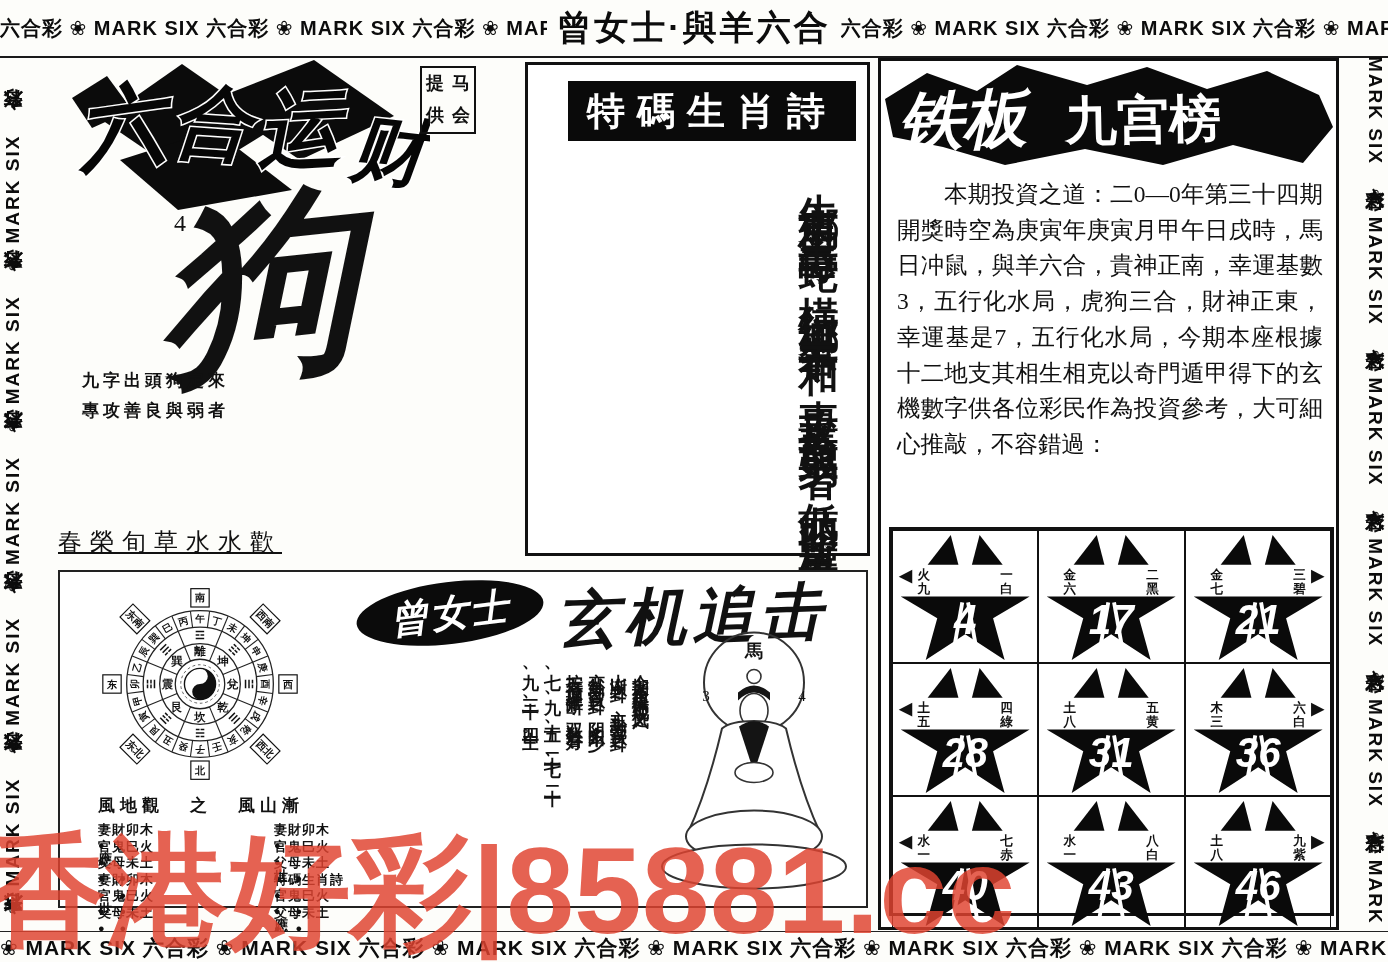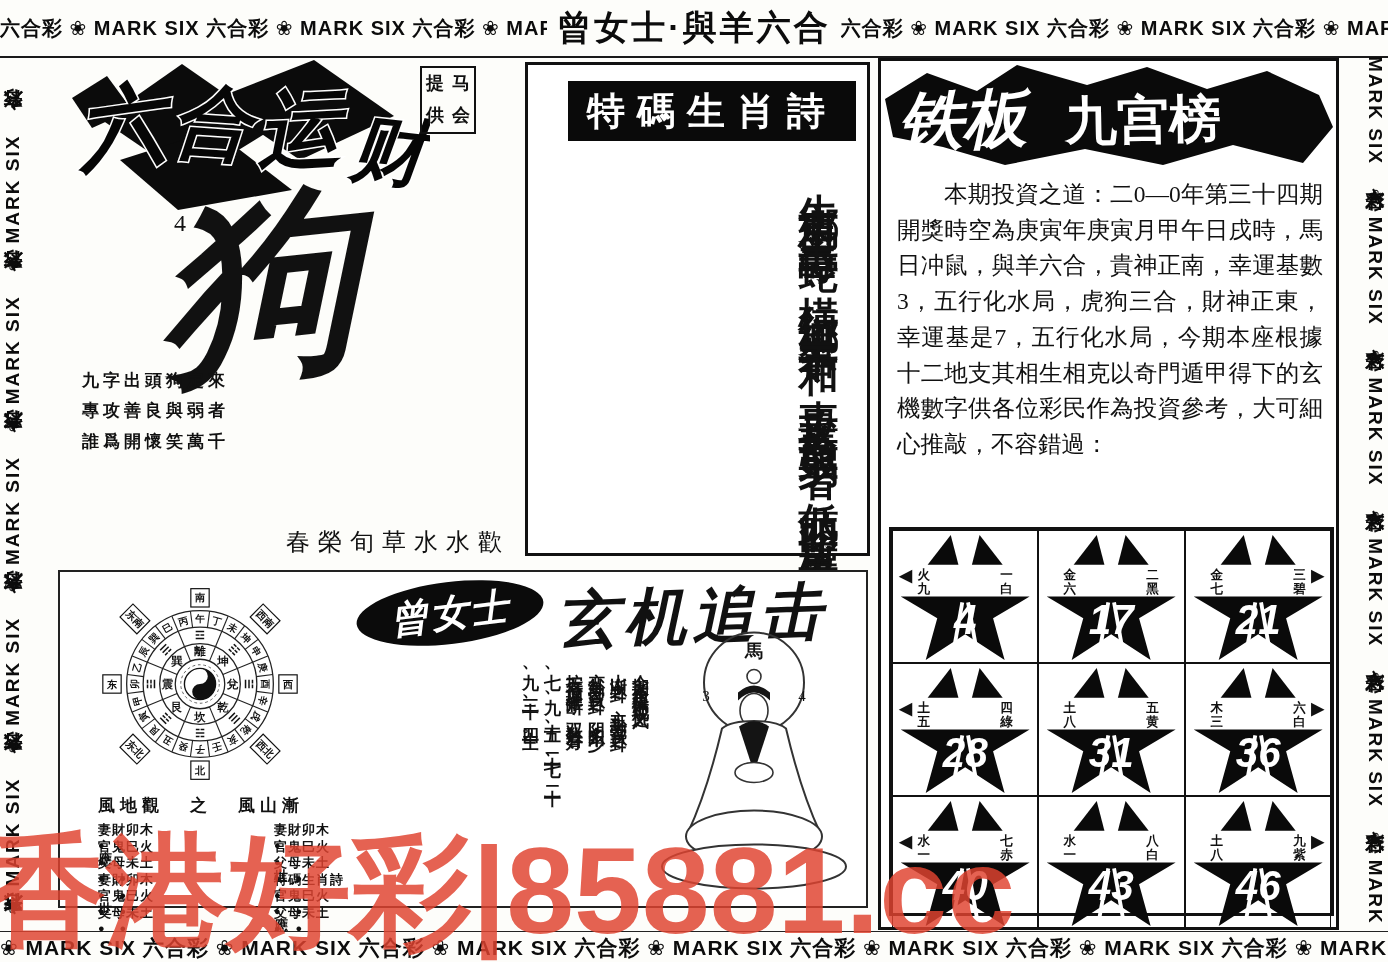--- a/index.html
+++ b/index.html
@@ -18,21 +18,21 @@
   
   .panel{position:absolute;box-sizing:border-box;}
   .left-panel{left:58px;top:58px;width:452px;height:508px;}
   .provider{position:absolute;left:362px;top:8px;width:52px;height:64px;border:2px solid #111;
             display:grid;grid-template-columns:1fr 1fr;font-size:18px;font-weight:bold;text-align:center;line-height:30px;}
   .zodiac{position:absolute;left:100px;top:130px;font-size:200px;font-weight:bold;font-style:italic;
           transform:rotate(-6deg) skewX(-4deg);line-height:1;}
   .zodiac-num{position:absolute;left:116px;top:152px;font-size:24px;font-family:"Liberation Serif",serif;}
   .verses{position:absolute;top:308px;font-size:17px;font-weight:bold;line-height:1.78;letter-spacing:4px;white-space:nowrap;}
   .verses.vl{left:24px;} .verses.vr{left:242px;}
-  .vbottom{position:absolute;left:0;top:468px;width:100%;text-align:right;font-size:24px;letter-spacing:8px;}
+  .vbottom{position:absolute;left:0;top:468px;width:100%;text-align:left;font-size:24px;letter-spacing:8px;text-decoration:underline;}
   
   .poem-panel{left:525px;top:62px;width:345px;height:494px;border:3px solid #111;background:#fff;}
   .poem-head{position:absolute;left:40px;top:16px;width:288px;height:60px;background:#0a0a0a;color:#fff;
              display:flex;align-items:center;justify-content:center;font-size:38px;font-weight:bold;letter-spacing:12px;}
   .poem-cols{position:absolute;left:14px;top:96px;width:312px;height:380px;writing-mode:vertical-rl;
              display:flex;justify-content:space-between;}
   .poem-cols p{margin:0 14px;font-size:40px;font-weight:bold;letter-spacing:10px;line-height:1.1;}
   
   .iron-panel{left:878px;top:58px;width:461px;height:872px;border:3px solid #111;background:#fff;}
   .iron-par{position:absolute;left:16px;top:116px;width:426px;font-size:23.5px;line-height:1.52;
@@ -98,21 +98,20 @@
       <span>提</span>
       <span>马</span>
       <span>供</span>
       <span>会</span>
     </div>
     <span class="zodiac-num">4</span>
     <div class="zodiac">狗</div>
     <div class="verses vl">
         <div>九字出頭狗定來</div>
         <div>專攻善良與弱者</div>
-        <div>誰爲開懷笑萬千</div>
       </div>
     <div class="vbottom">春榮旬草水水歡</div>
   </div>
 
   <div class="panel poem-panel">
     <div class="poem-head">特碼生肖詩</div>
     <div class="poem-cols">
       <p>牛鄉馬里出毒蛇</p>
       <p>橫行鄉里害不和</p>
       <p>專攻善良與弱者</p>

